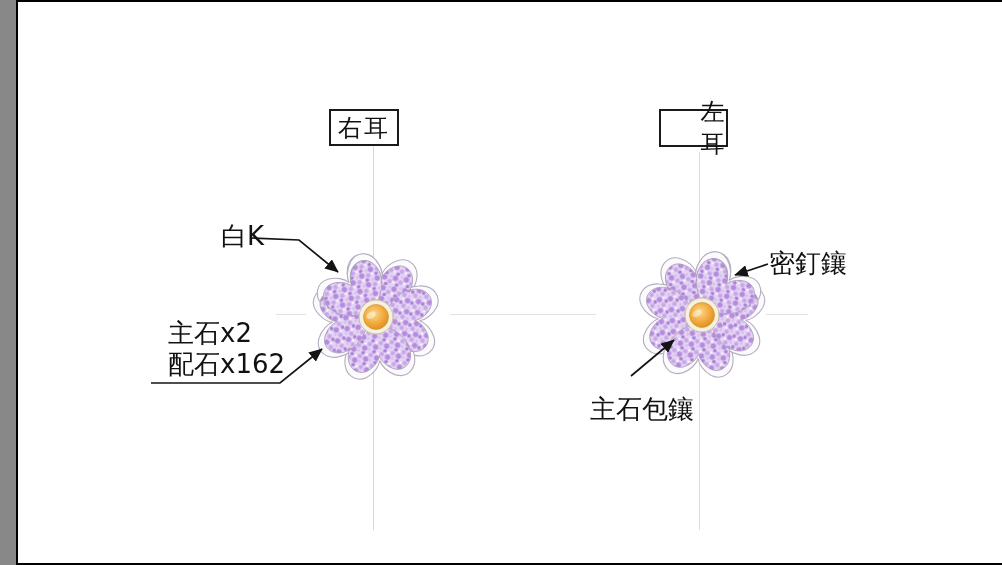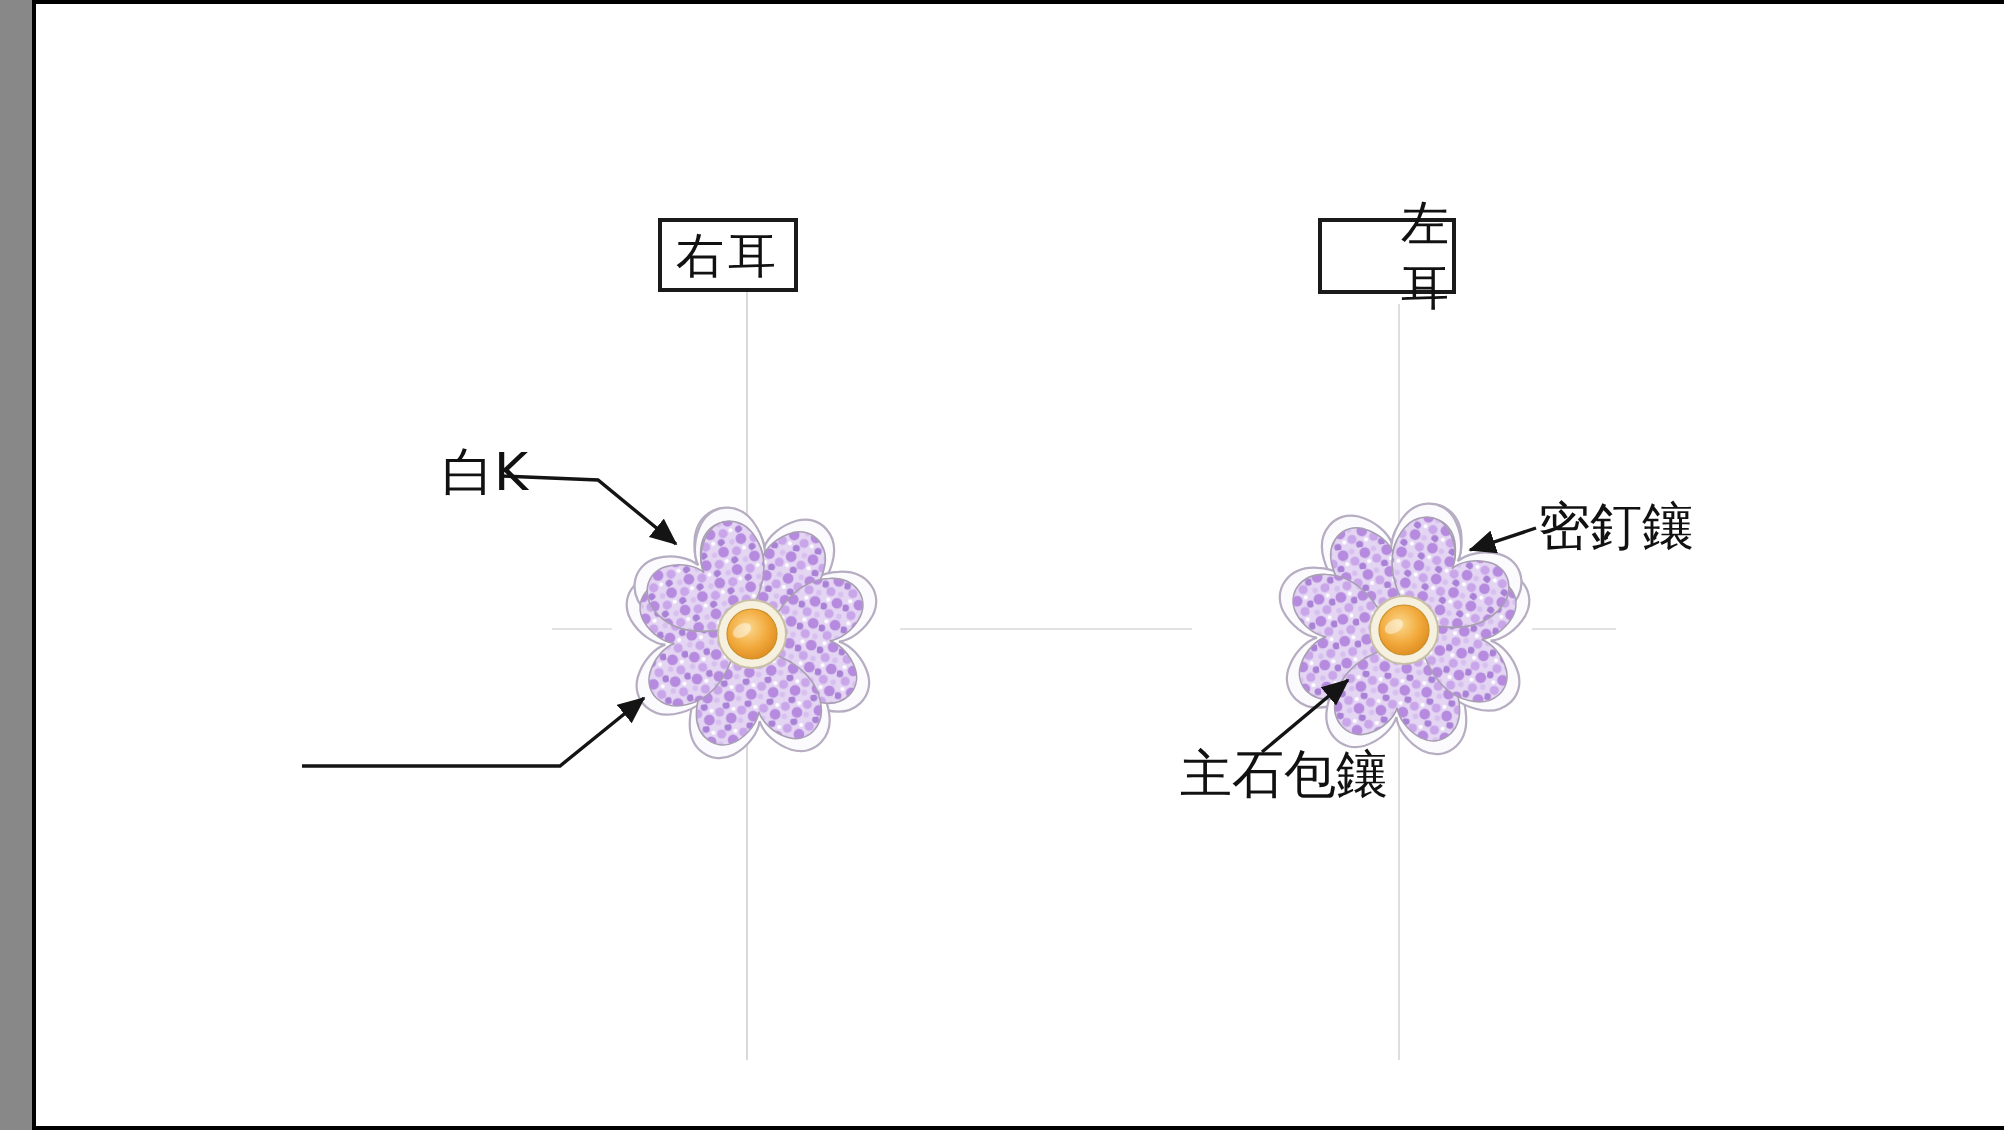--- a/index.html
+++ b/index.html
@@ -28,21 +28,21 @@
   .ear-box.left{left:641px;top:107px;width:69px;height:38px;padding-left:40px;}
   .annotation{
     position:absolute;
     font-size:26px;
     white-space:nowrap;
     z-index:4;
   }
   .annotation.white-k{left:203px;top:217px;}
   .annotation.stones{left:150px;top:316px;line-height:31px;}
   .annotation.pave{left:751px;top:244px;font-family:Liberation Serif, serif;}
-  .annotation.bezel{left:572px;top:368px;}
+  .annotation.bezel{left:572px;top:390px;}
   svg.layer{position:absolute;left:0;top:0;z-index:3;pointer-events:none;}
   svg.guides{z-index:1;}
   svg.flower{position:absolute;z-index:2;}
   .defs-holder{position:absolute;width:0;height:0;overflow:hidden;}
 </style>
 </head>
 <body>
 
 <div class="canvas">
 
@@ -131,16 +131,20 @@
   </svg>
 
   <div class="ear-box right">
     <span>右耳</span>
   </div>
   <div class="ear-box left">
     <span>左耳</span>
   </div>
 
   <div class="annotation white-k">白K</div>
+  <div class="annotation stones">
+    <div>主石x2</div>
+    <div>配石x162</div>
+  </div>
   <div class="annotation pave">密釘鑲</div>
   <div class="annotation bezel">主石包鑲</div>
 
 </div>
 
 </body></html>

